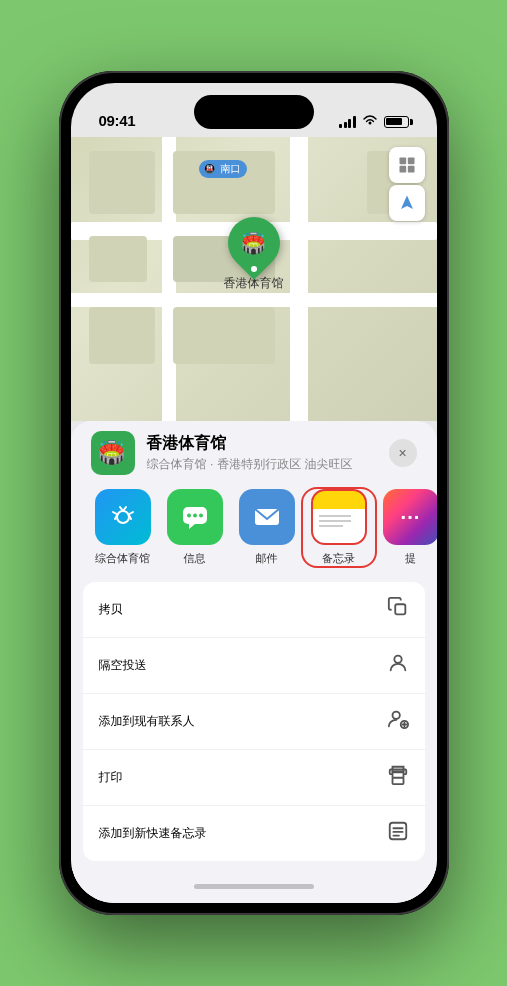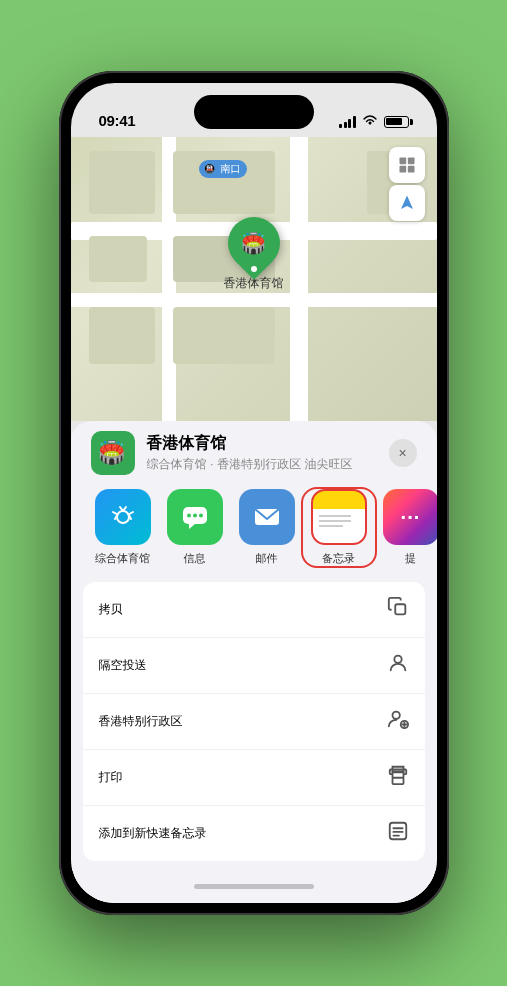--- a/index.html
+++ b/index.html
@@ -497,21 +497,21 @@
         <div class="action-item">
           <span class="action-label">隔空投送</span>
           <span class="action-icon">
             <svg width="22" height="22" viewBox="0 0 24 24" fill="none">
               <circle cx="12" cy="8" r="4" stroke="#555" stroke-width="2"></circle>
               <path d="M4 20c0-4 3.6-7 8-7s8 3 8 7" stroke="#555" stroke-width="2" stroke-linecap="round"></path>
             </svg>
           </span>
         </div>
         <div class="action-item">
-          <span class="action-label">香港特别行政区</span>
+          <span class="action-label">添加到现有联系人</span>
           <span class="action-icon">
             <svg width="22" height="22" viewBox="0 0 24 24" fill="none">
               <circle cx="10" cy="8" r="4" stroke="#555" stroke-width="2"></circle>
               <path d="M2 20c0-4 3.6-7 8-7" stroke="#555" stroke-width="2" stroke-linecap="round"></path>
               <circle cx="19" cy="18" r="4" stroke="#555" stroke-width="2"></circle>
               <path d="M19 16v4M17 18h4" stroke="#555" stroke-width="2" stroke-linecap="round"></path>
             </svg>
           </span>
         </div>
         <div class="action-item">

